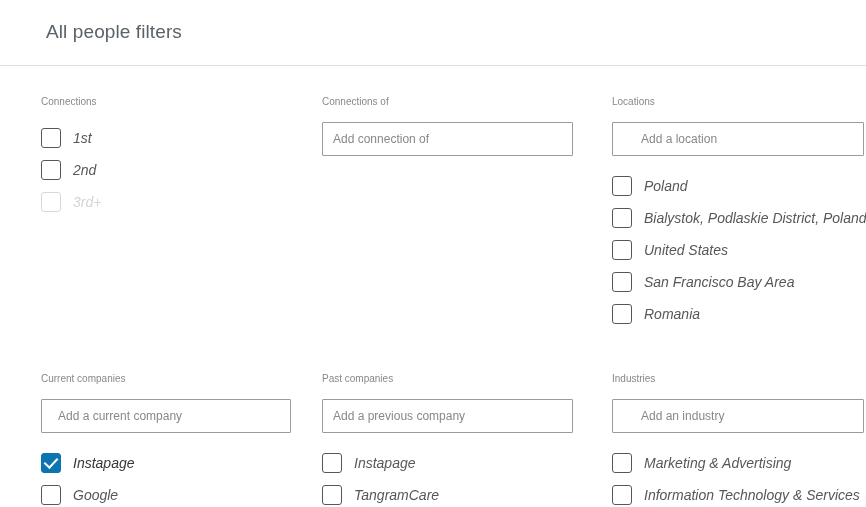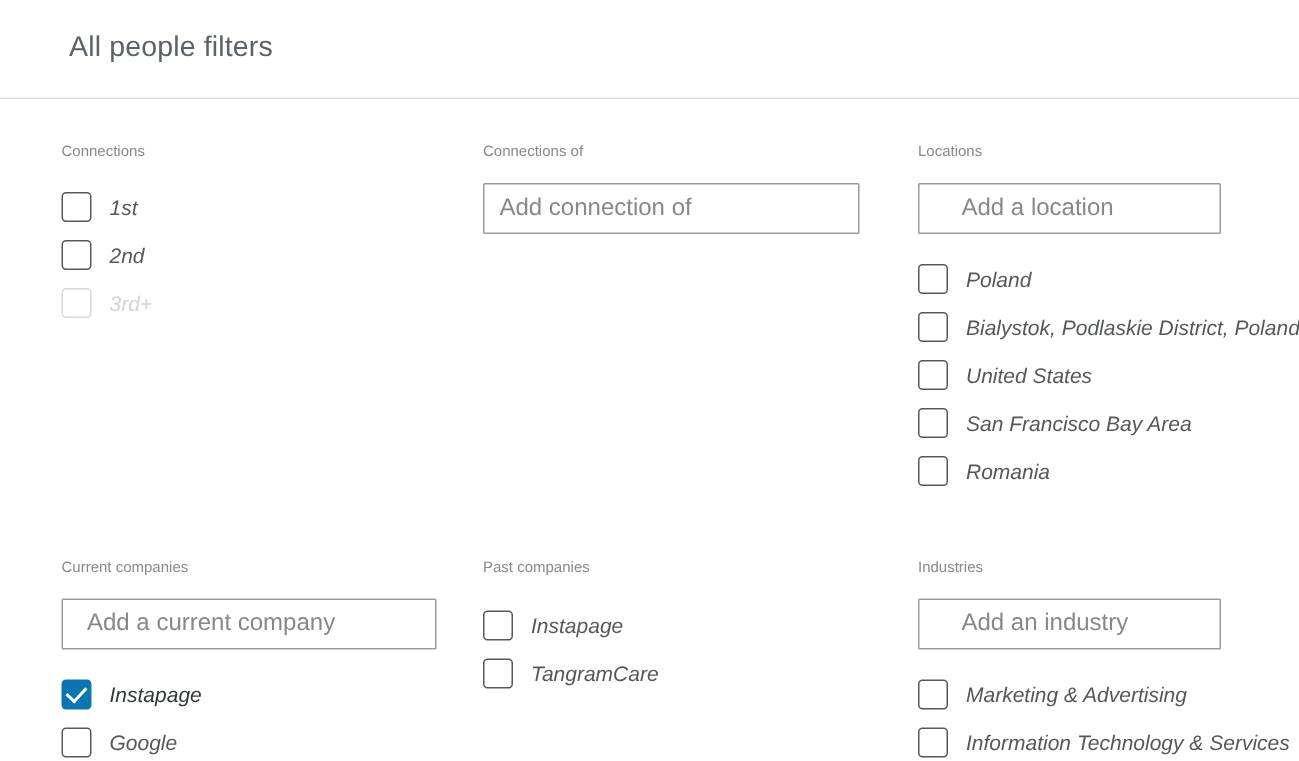--- a/index.html
+++ b/index.html
@@ -80,31 +80,31 @@
   .filter-input {
     display: block;
     box-sizing: border-box;
     width: 100%;
     height: 34px;
     padding: 0 10px;
     border: 1px solid #999b9d;
     border-radius: 1px;
     background: #ffffff;
     font-family: "Liberation Sans", sans-serif;
-    font-size: 16px;
+    font-size: 12px;
     color: #33383c;
     outline: none;
   }
   .filter-input::placeholder {
     color: #86888a;
     opacity: 1;
   }
   .col-1 .filter-input { width: 250px; padding-left: 16px; }
   .col-2 .filter-input { width: 251px; }
-  .col-3 .filter-input { width: 202px; padding-left: 28px; }
+  .col-3 .filter-input { width: 252px; padding-left: 28px; }
 
   .option-list {
     list-style: none;
     margin: 0;
     padding: 0;
   }
   .option-list.top-gap { margin-top: 14px; }
 
   .option {
     display: flex;
@@ -234,20 +234,21 @@
         </li>
         <li class="option">
           <span class="checkbox"></span>
           <span class="option-label">Google</span>
         </li>
       </ul>
     </div>
 
     <div class="filter-group col-2 row-2">
       <div class="group-title">Past companies</div>
+      <input class="filter-input" type="text" placeholder="Add a previous company" style="">
       <ul class="option-list top-gap">
         <li class="option">
           <span class="checkbox"></span>
           <span class="option-label">Instapage</span>
         </li>
         <li class="option">
           <span class="checkbox"></span>
           <span class="option-label">TangramCare</span>
         </li>
       </ul>

